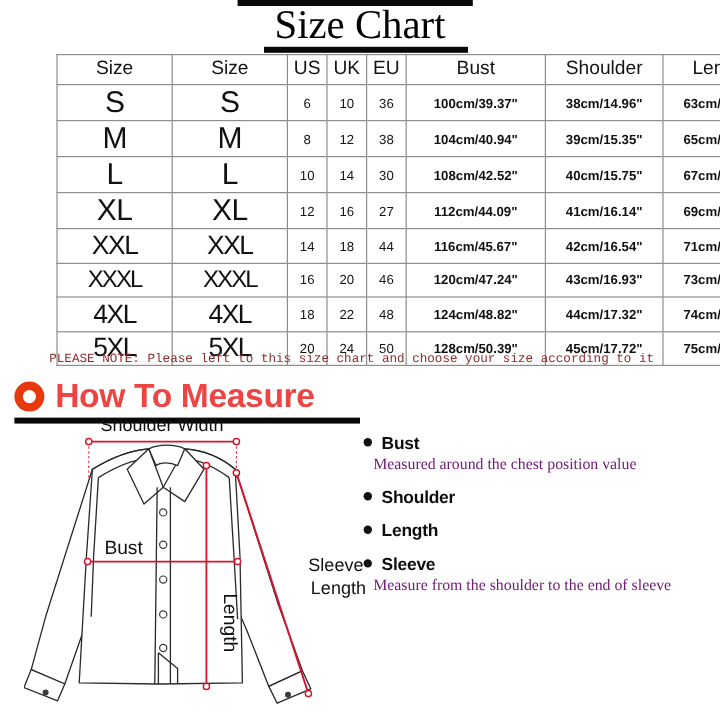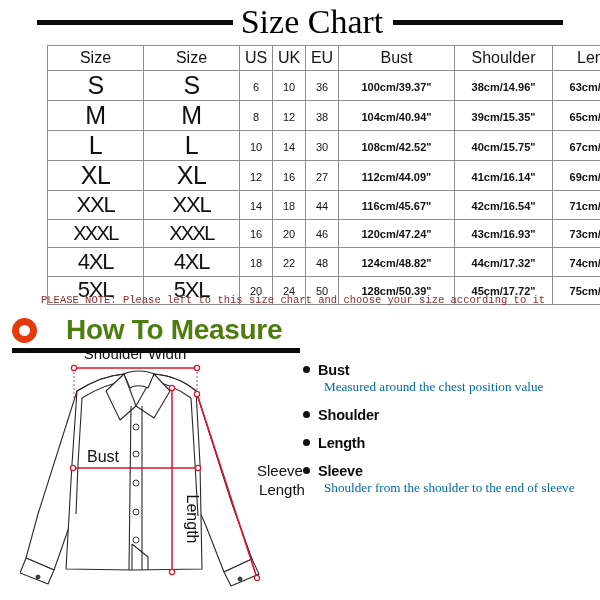--- a/index.html
+++ b/index.html
@@ -18,20 +18,21 @@
   
   #title-bar {
     position: absolute;
     top: 2px;
     left: 0;
     width: 600px;
     height: 40px;
     display: flex;
     align-items: center;
     justify-content: center;
+    flex-direction: column;
   }
   .title-rule {
     height: 5px;
     background: #0a0a0a;
     flex: 0 0 auto;
   }
   .title-rule.left  { width: 196px; margin-right: 8px; }
   .title-rule.right { width: 170px; margin-left: 10px; }
   #title-text {
     font-family: "Liberation Serif", serif;
@@ -120,24 +121,23 @@
     border: 7px solid #e8380d;
     box-sizing: border-box;
     flex: 0 0 auto;
     margin-right: 9px;
   }
   #howto-title {
     font-family: "Liberation Sans", sans-serif;
     font-weight: bold;
     font-size: 28px;
     line-height: 28px;
-    color: #4d7c0f;
+    color: #ef4444;
     letter-spacing: -0.3px;
     white-space: nowrap;
-    margin-left: 20px;
   }
   #howto-underline {
     position: absolute;
     left: 12px;
     top: 348px;
     width: 288px;
     height: 5px;
     background: #0a0a0a;
   }
 
@@ -173,25 +173,25 @@
     top: -2px;
   }
   .def-term {
     font-family: "Liberation Sans", sans-serif;
     font-weight: bold;
     font-size: 14.5px;
     color: #0d0d0d;
     letter-spacing: -0.2px;
   }
   .def-desc {
-    margin-left: 21px;
+    margin-left: 8px;
     margin-top: 1px;
     font-size: 12.3px;
     line-height: 16px;
-    color: #0369a1;
+    color: #701a75;
   }
   .def-desc.serif { font-family: "Liberation Serif", serif; font-size: 13.2px; }
   .def-desc.mono  { font-family: "Liberation Mono", monospace; font-size: 11.2px; letter-spacing: 0.2px; }
 </style>
 </head>
 <body>
 
 <div id="title-bar">
   <div class="title-rule left"></div>
   <div id="title-text">Size Chart</div>
@@ -447,15 +447,15 @@
       <div class="def-head">
         <span class="def-bullet"></span>
         <span class="def-term">Length</span>
       </div>
     </div>
     <div class="def-item">
       <div class="def-head">
         <span class="def-bullet"></span>
         <span class="def-term">Sleeve</span>
       </div>
-      <div class="def-desc serif">Shoulder from the shoulder to the end of sleeve</div>
+      <div class="def-desc serif">Measure from the shoulder to the end of sleeve</div>
     </div>
   </div>
 
 </body></html>

